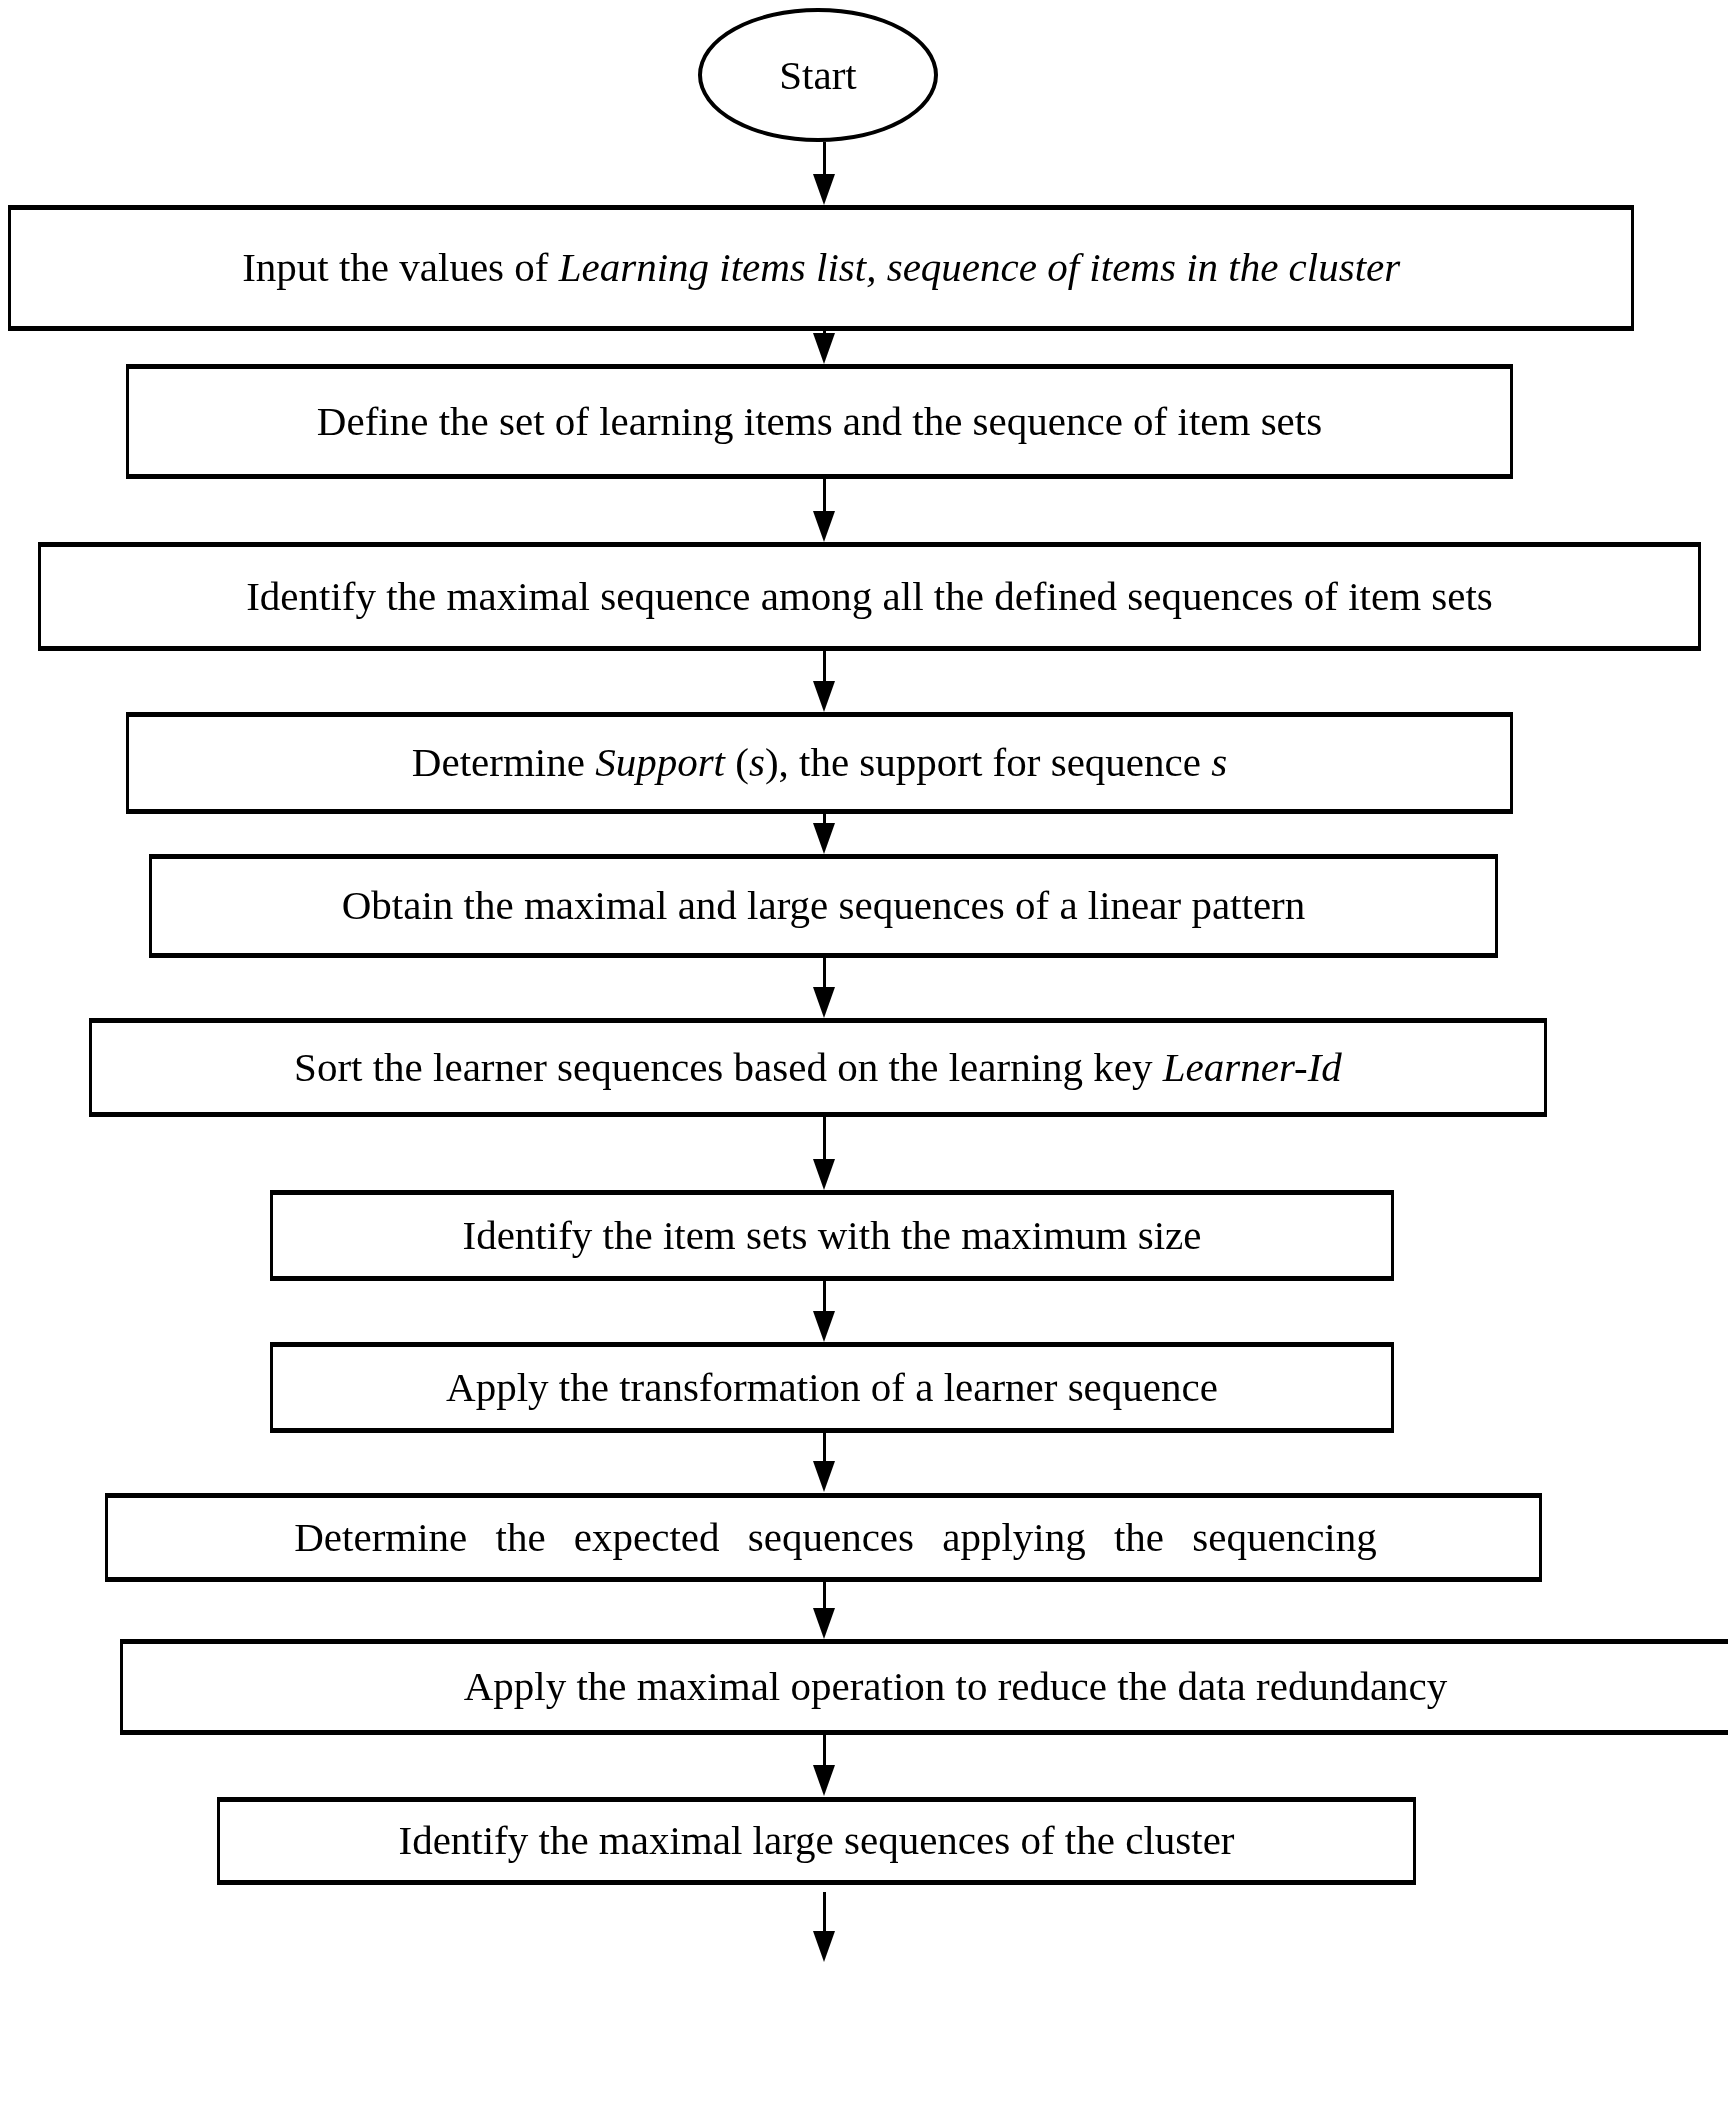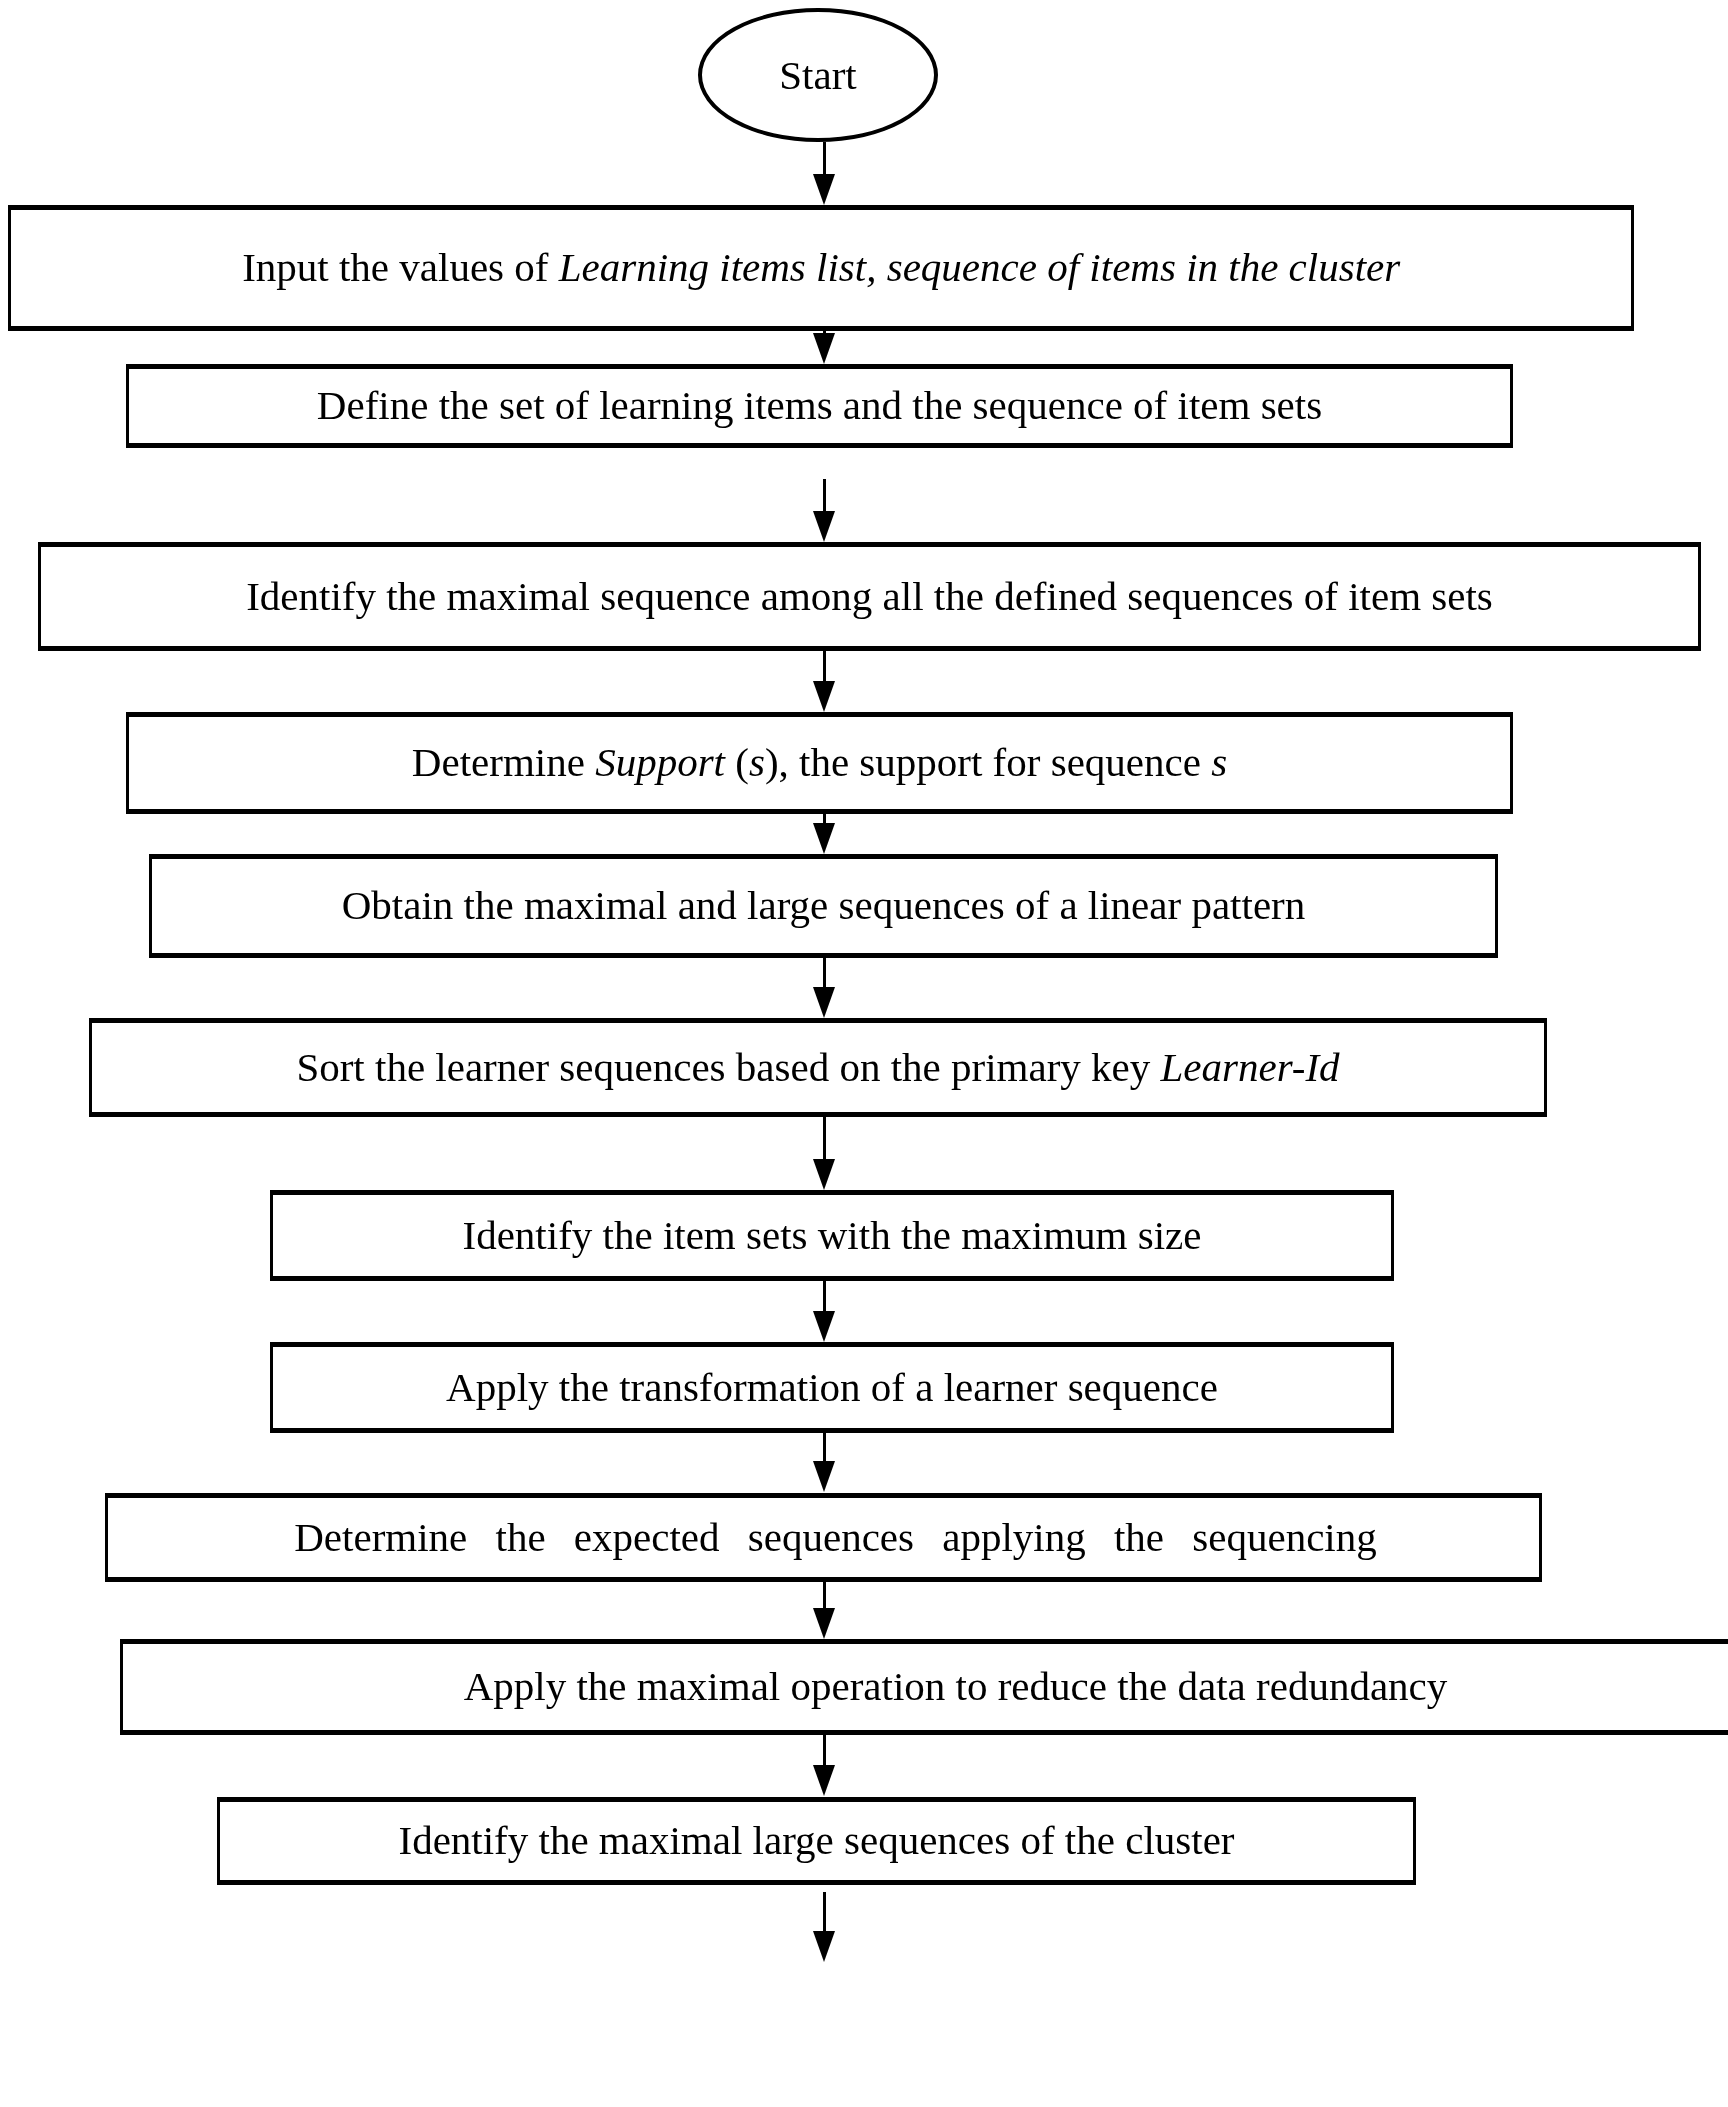--- a/index.html
+++ b/index.html
@@ -88,21 +88,21 @@
 
   <div class="node process" style="left:8.2px; top:205px; width:1626px; height:126px;">
     <span class="txt"><span>Input the values of </span><span class="it">Learning items list, sequence of items in the cluster</span></span>
   </div>
 
   <div class="arrow" style="top:331px; height:33px;">
     <span class="shaft"></span>
     <span class="head"></span>
   </div>
 
-  <div class="node process" style="left:126px; top:364px; width:1387px; height:84px;font-family:Liberation Serif, serif;">
+  <div class="node process" style="left:126px; top:364px; width:1387px; height:115px;font-family:Liberation Serif, serif;">
     <span class="txt"><span>Define the set of learning items and the sequence of item sets</span></span>
   </div>
 
   <div class="arrow" style="top:479px; height:63px;">
     <span class="shaft"></span>
     <span class="head"></span>
   </div>
 
   <div class="node process" style="left:38px; top:542px; width:1663px; height:109px;">
     <span class="txt"><span>Identify the maximal sequence among all the defined sequences of item sets</span></span>
@@ -125,21 +125,21 @@
   <div class="node process" style="left:149px; top:854px; width:1349px; height:104px;">
     <span class="txt"><span>Obtain the maximal and large sequences of a linear pattern</span></span>
   </div>
 
   <div class="arrow" style="top:958px; height:60px;">
     <span class="shaft"></span>
     <span class="head"></span>
   </div>
 
   <div class="node process" style="left:89px; top:1018px; width:1458px; height:99px;">
-    <span class="txt"><span>Sort the learner sequences based on the primary key </span><span class="it">Learner-Id</span></span>
+    <span class="txt"><span>Sort the learner sequences based on the learning key </span><span class="it">Learner-Id</span></span>
   </div>
 
   <div class="arrow" style="top:1117px; height:73px;">
     <span class="shaft"></span>
     <span class="head"></span>
   </div>
 
   <div class="node process" style="left:270px; top:1190px; width:1124px; height:91px;">
     <span class="txt"><span>Identify the item sets with the maximum size</span></span>
   </div>

